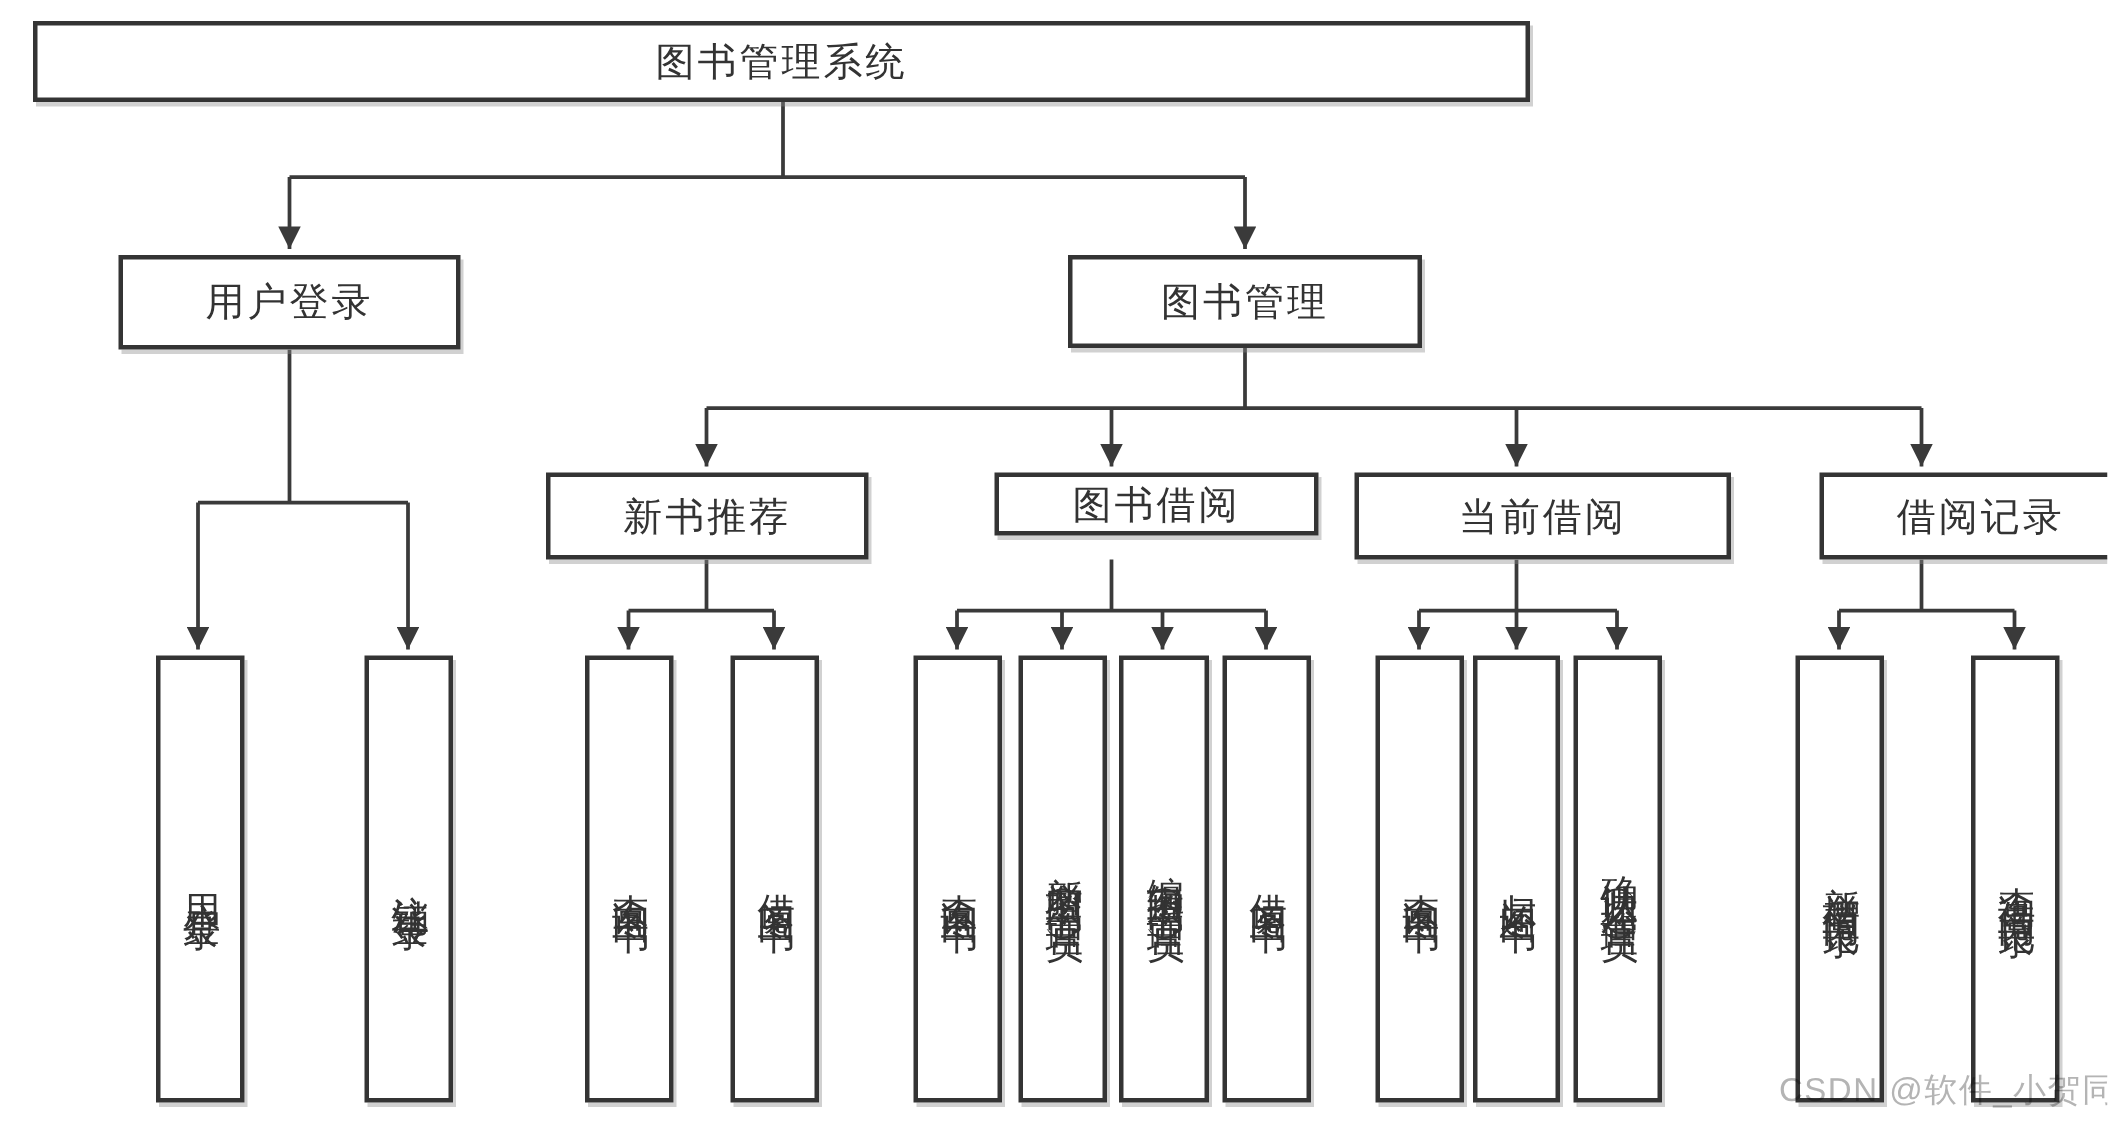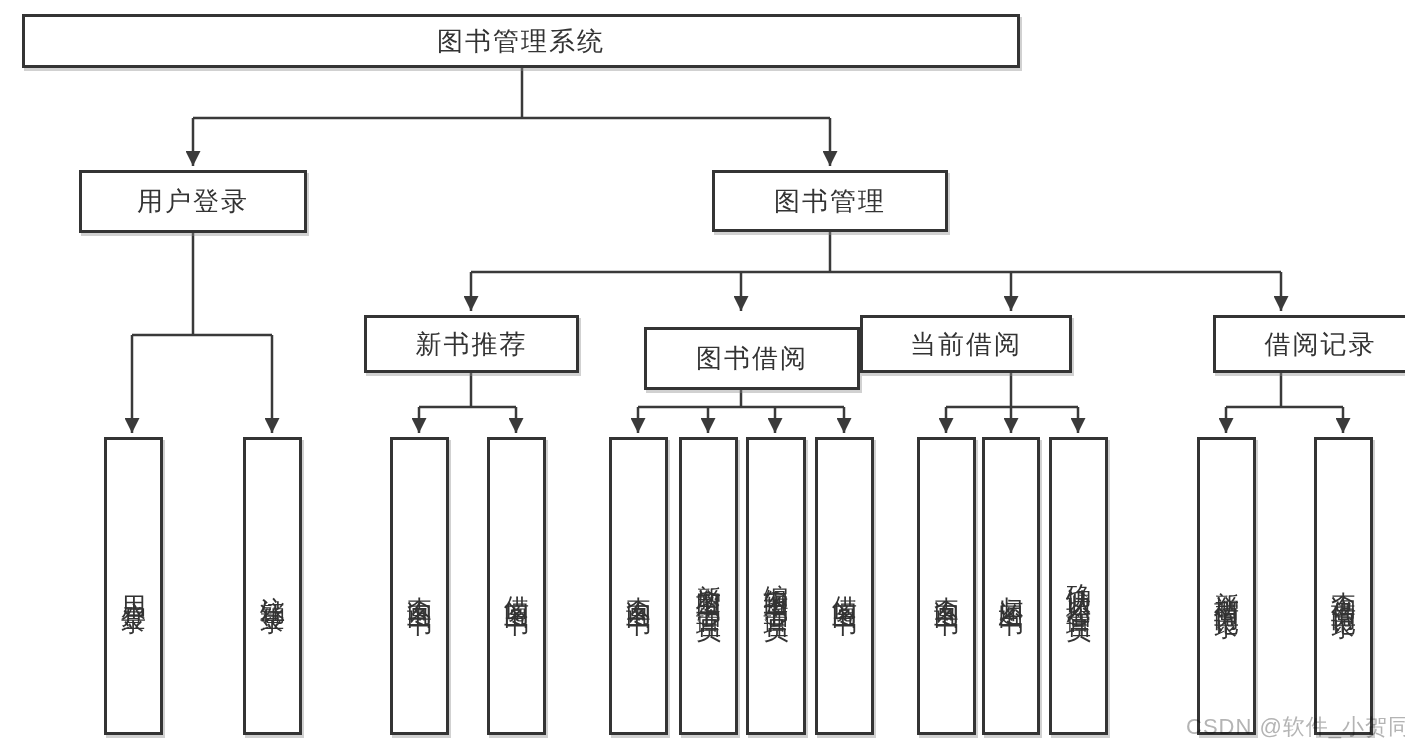--- a/index.html
+++ b/index.html
@@ -114,24 +114,24 @@
   <div class="node" style="left:79px; top:170px; width:228px; height:63px;">
     <span class="hlabel">用户登录</span>
   </div>
   <div class="node" style="left:712px; top:170px; width:236px; height:62px;">
     <span class="hlabel">图书管理</span>
   </div>
 
   <div class="node" style="left:364px; top:315px; width:215px; height:58px;align-items:center;">
     <span class="hlabel">新书推荐</span>
   </div>
-  <div class="node" style="left:644px; top:315px; width:216px; height:63px;margin-top:12px;">
+  <div class="node" style="left:663px; top:315px; width:216px; height:42px;">
     <span class="hlabel">图书借阅</span>
   </div>
-  <div class="node" style="left:860px; top:315px; width:212px; height:58px;">
+  <div class="node" style="left:903px; top:315px; width:251px; height:58px;">
     <span class="hlabel">当前借阅</span>
   </div>
   <div class="node" style="left:1173px; top:315px; width:215px; height:58px;margin-left:40px;">
     <span class="hlabel">借阅记录</span>
   </div>
 
   <div class="node" style="left:104px; top:437px; width:59px; height:298px;">
     <span class="vlabel">用户登录</span>
   </div>
   <div class="node" style="left:243px; top:437px; width:59px; height:298px;">

